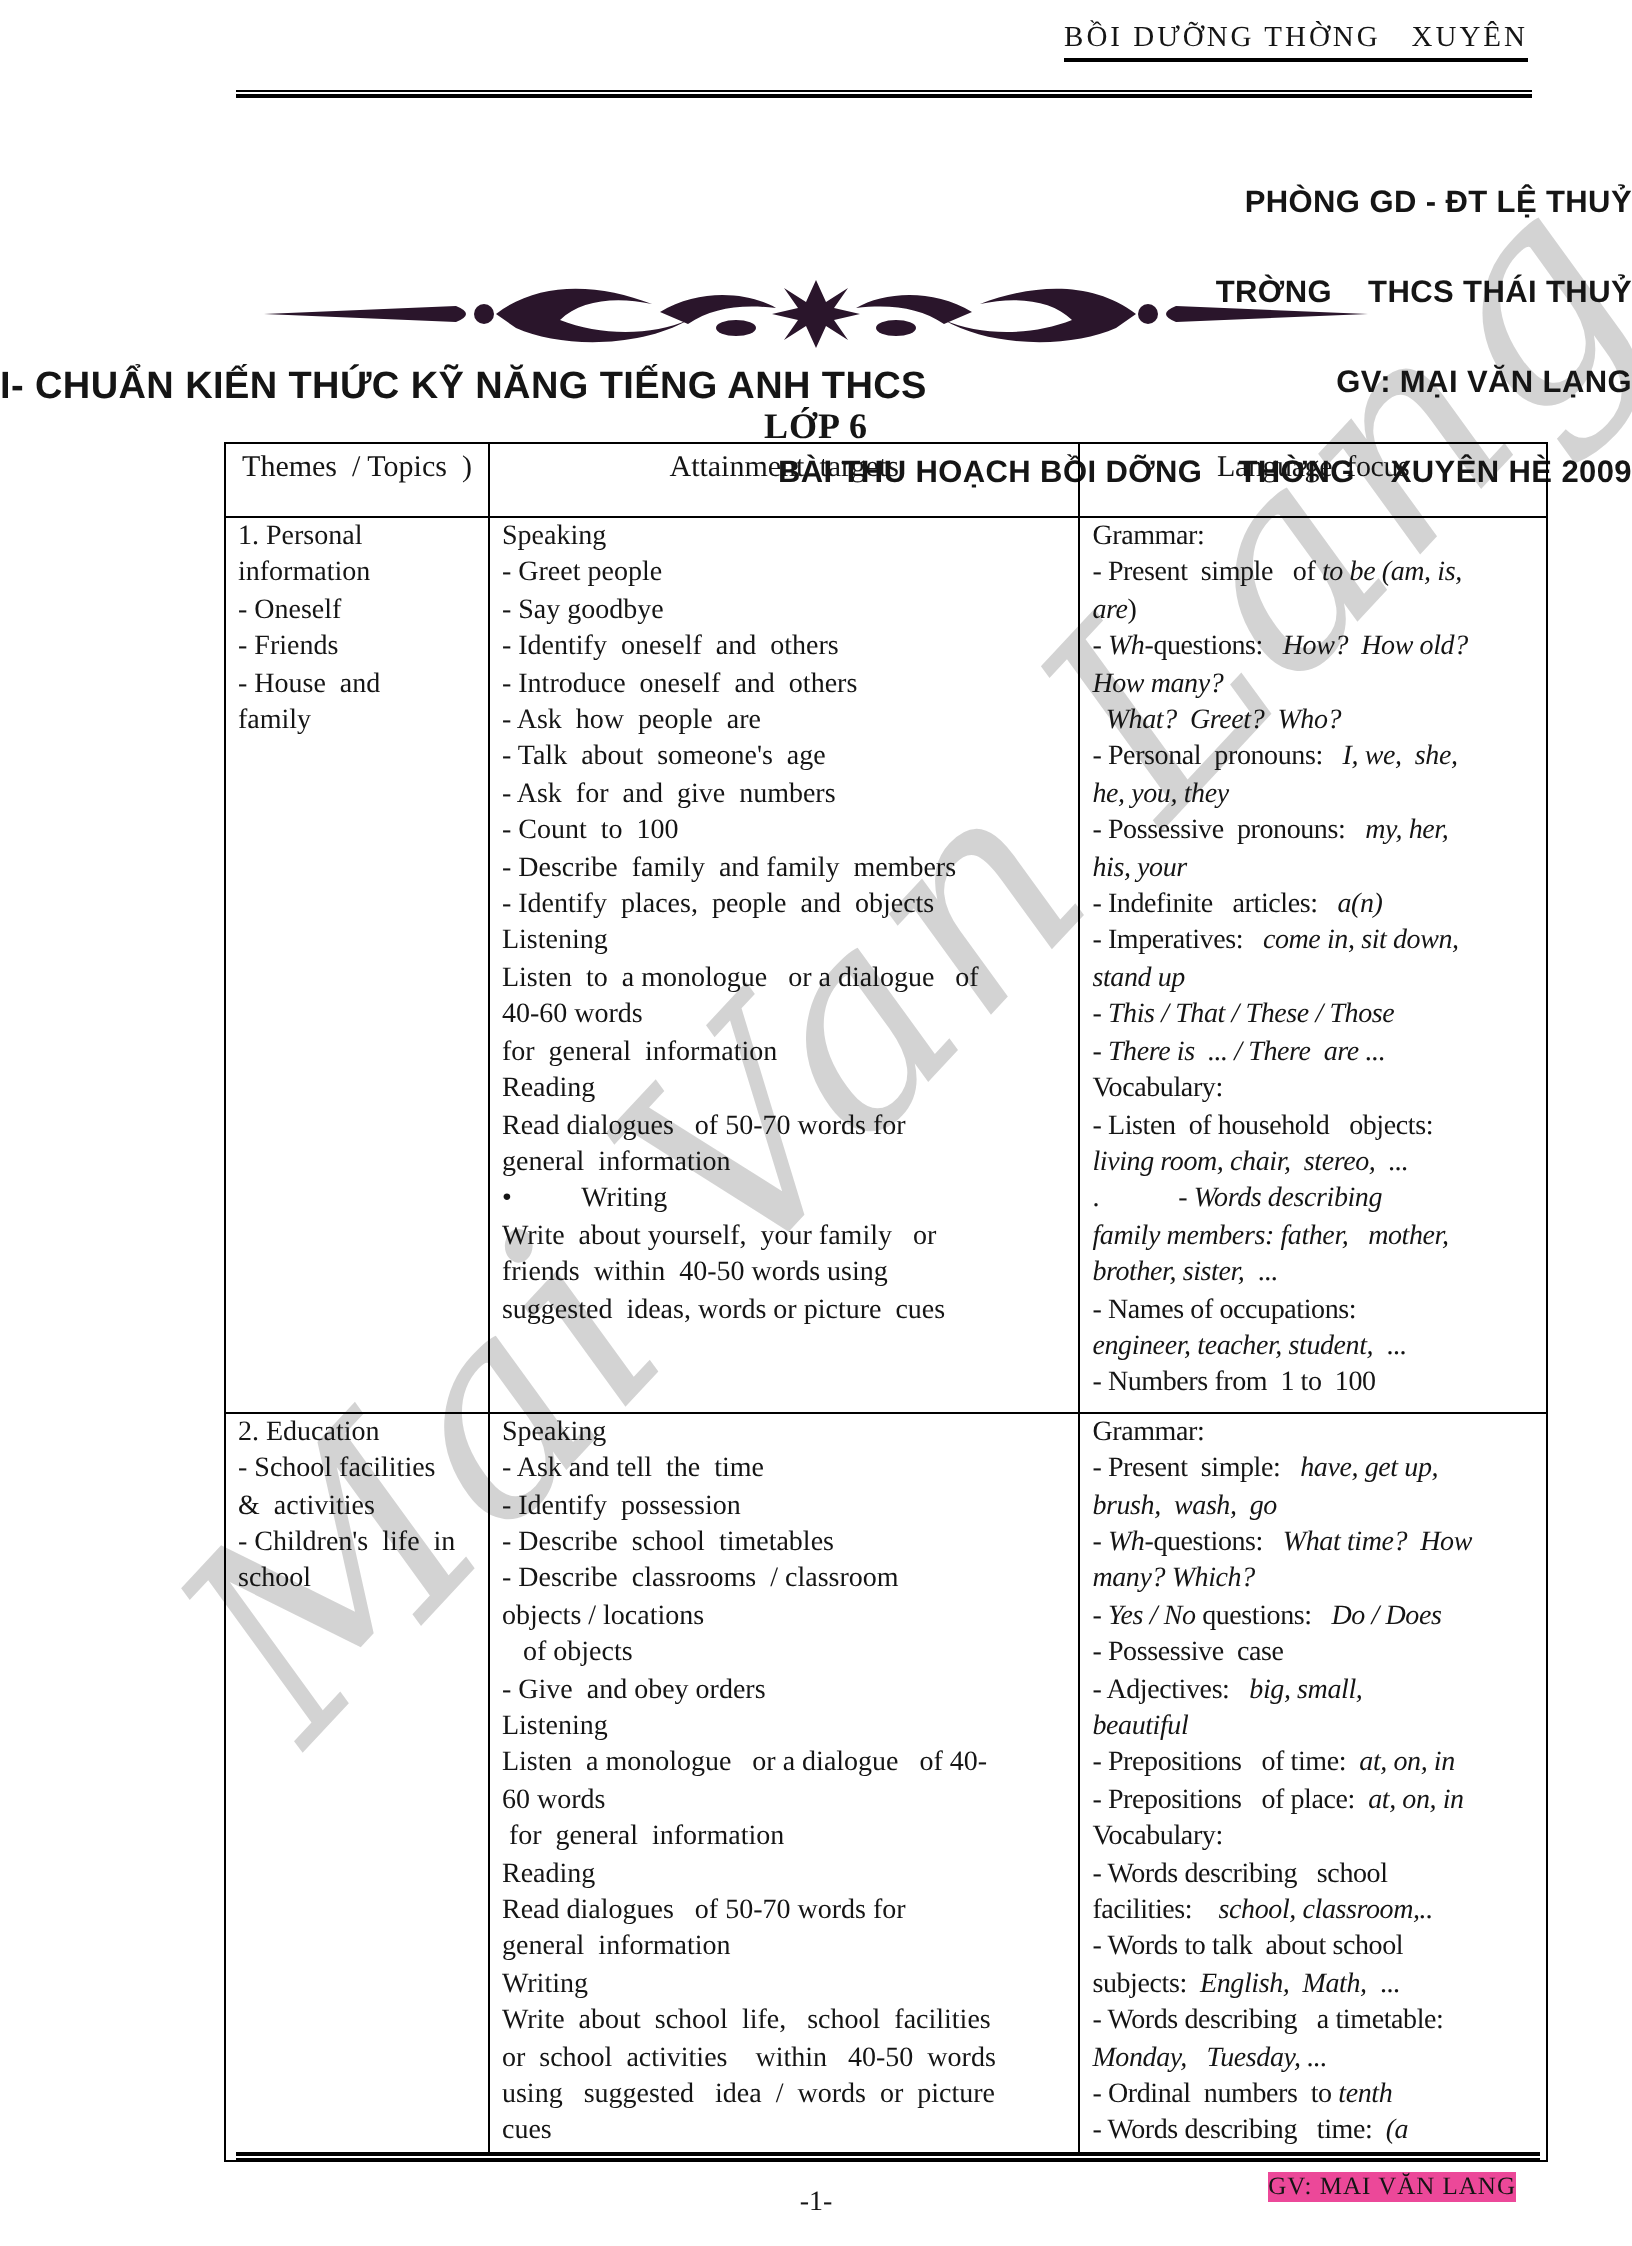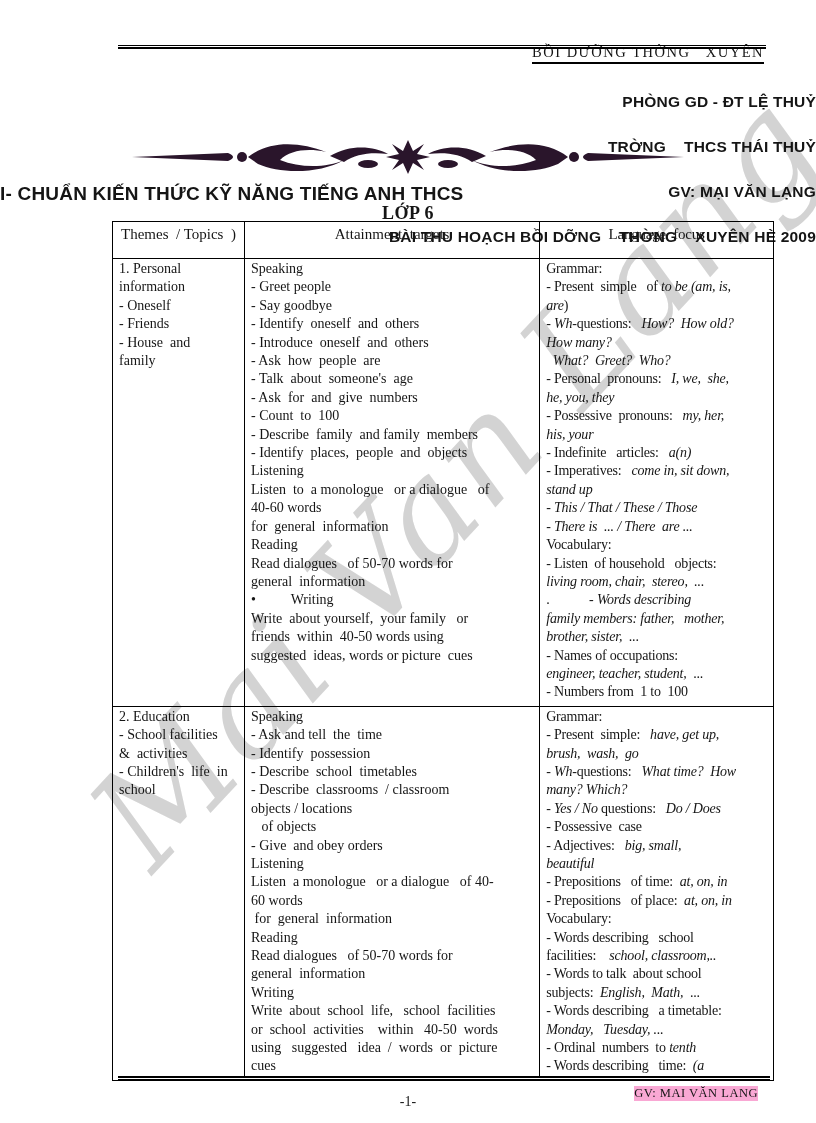--- a/index.html
+++ b/index.html
@@ -27,21 +27,21 @@
     color: #c9c9c9;
     opacity: .8;
     white-space: nowrap;
     letter-spacing: 2px;
     pointer-events: none;
   }
   .content { position: relative; z-index: 1; }
   
   .top-right-label {
     position: absolute;
-    top: 44px;
+    top: 11px;
     right: 52px;
     font-size: 14.5px;
     letter-spacing: 1.5px;
     padding-bottom: 1px;
     border-bottom: 2px solid #000;
     white-space: pre;
   }
   .top-rule {
     position: absolute;
     top: 45px;
@@ -134,21 +134,21 @@
     background: #fff;
     z-index: 2;
   }
   .footer-sig {
     position: absolute;
     top: 1086px;
     right: 58px;
     font-size: 12.5px;
     letter-spacing: .5px;
     z-index: 2;
-    background: #f9a8d4;
+    background: #ec4899;
   }
   .page-num {
     position: absolute;
     top: 1094px;
     left: 0;
     right: 0;
     text-align: center;
     font-size: 14px;
     z-index: 2;
   }

